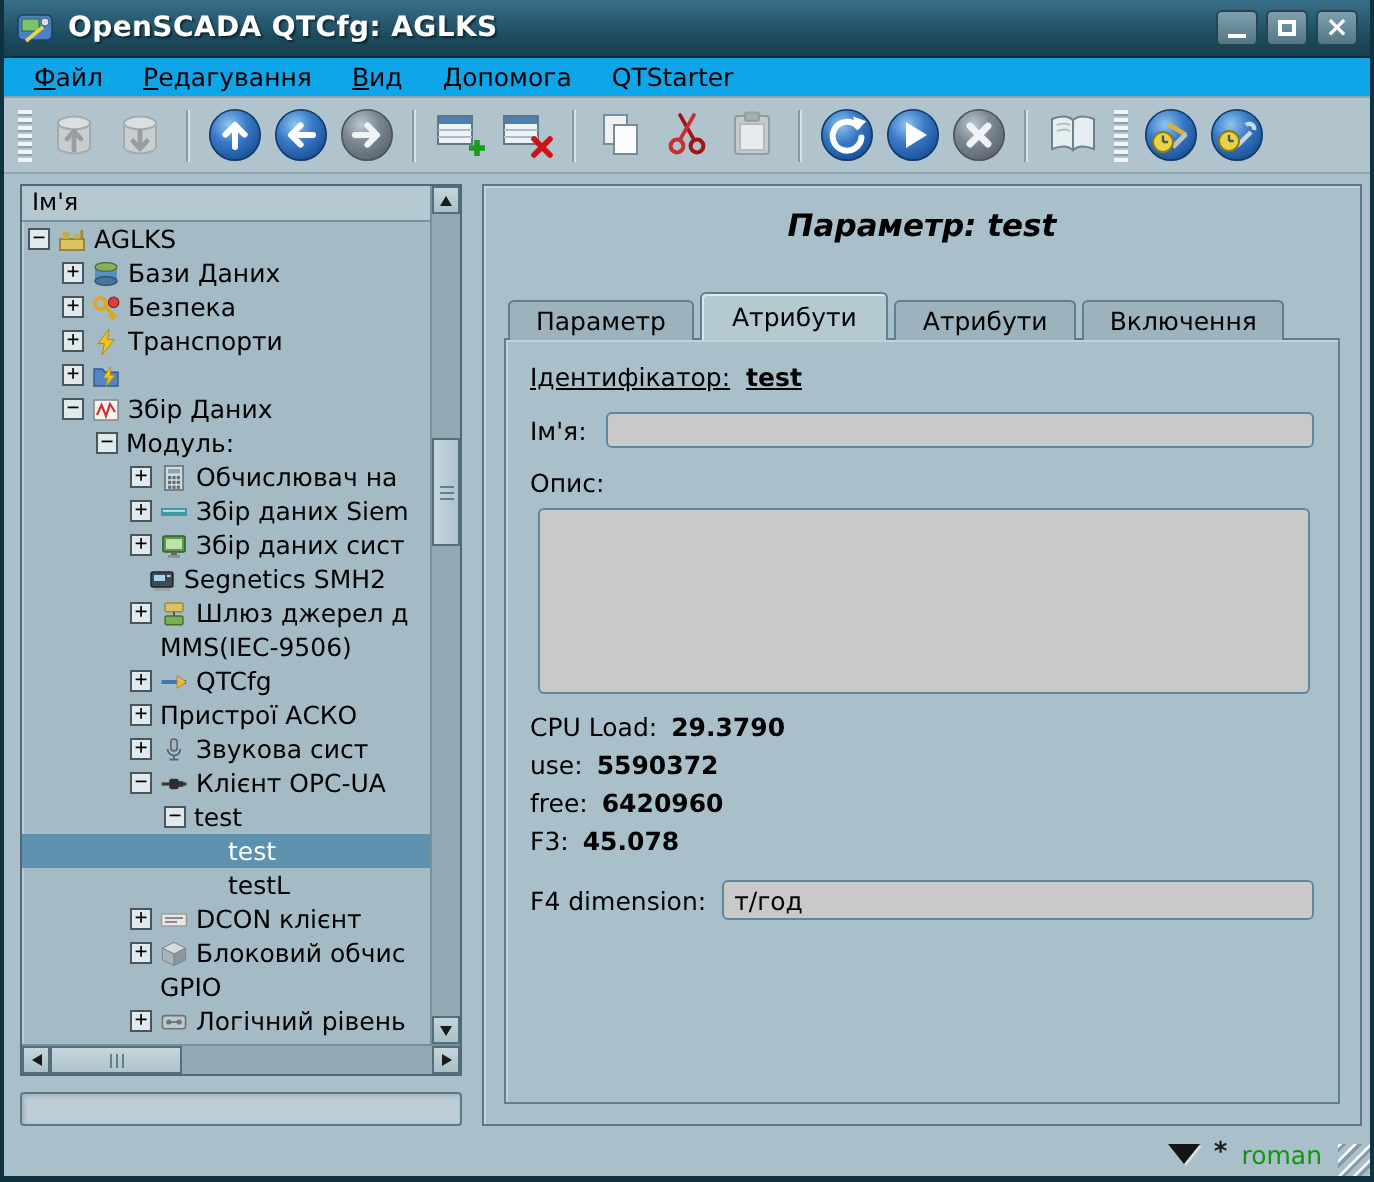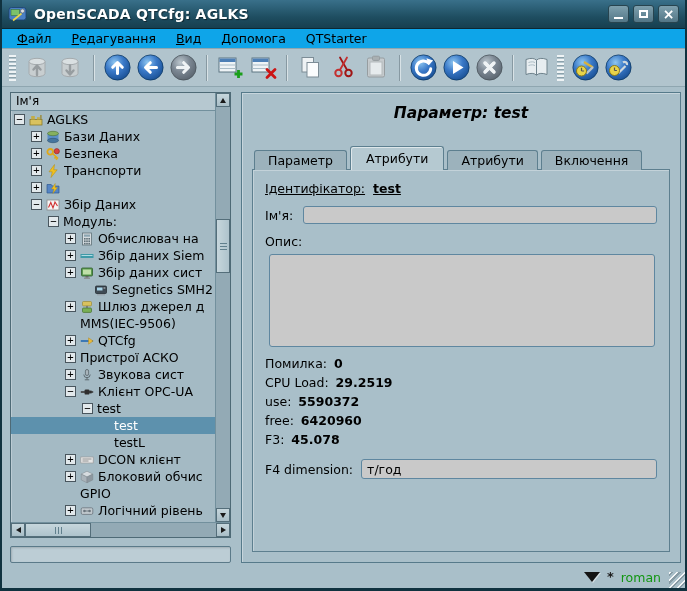--- a/index.html
+++ b/index.html
@@ -403,21 +403,21 @@
                   <span class="ticon">
                     <svg width="14" height="14" viewBox="0 0 14 14">
                       <rect x="1.5" y="2" width="11" height="8" rx="1" fill="#5a9a50" stroke="#2e5e2a" stroke-width="0.8"></rect>
                       <rect x="3" y="3.5" width="8" height="5" fill="#bfe0a8"></rect>
                       <rect x="5.5" y="10" width="3" height="1.6" fill="#666"></rect>
                       <rect x="4" y="11.6" width="6" height="1.2" fill="#888"></rect>
                     </svg>
                   </span>
                   <span class="tlabel">Збір даних сист</span>
                 </div>
-                <div class="tree-row" style="padding-left: 68px;">
+                <div class="tree-row" style="padding-left: 48px;">
                   <span class="exp-blank"></span>
                   <span class="ticon">
                     <svg width="14" height="14" viewBox="0 0 14 14">
                       <rect x="1.5" y="3" width="11" height="7.5" rx="1" fill="#3e4a54" stroke="#1c242a" stroke-width="0.7"></rect>
                       <rect x="3" y="4.5" width="5.5" height="3" fill="#a8d4e8"></rect>
                       <rect x="9.5" y="4.5" width="1.8" height="1" fill="#ccc"></rect>
                       <rect x="3" y="11" width="8" height="1.4" fill="#98a4ac"></rect>
                     </svg>
                   </span>
                   <span class="tlabel">Segnetics SMH2</span>
@@ -573,26 +573,22 @@
           <span class="bold">test</span>
         </div>
         <div class="form-row name-row">
           <span class="lbl">Ім'я:</span>
           <input class="text-input" value="" style="">
         </div>
         <div class="lbl descr-lbl">Опис:</div>
         <textarea class="descr-area" style=""></textarea>
         <div id="stats">
             <div class="stat-row">
-              <span class="lbl">Помилка:</span>
-              <span class="val">0</span>
-            </div>
-            <div class="stat-row">
               <span class="lbl">CPU Load:</span>
-              <span class="val">29.2519</span>
+              <span class="val">29.3790</span>
             </div>
             <div class="stat-row">
               <span class="lbl">use:</span>
               <span class="val">5590372</span>
             </div>
             <div class="stat-row">
               <span class="lbl">free:</span>
               <span class="val">6420960</span>
             </div>
             <div class="stat-row">

